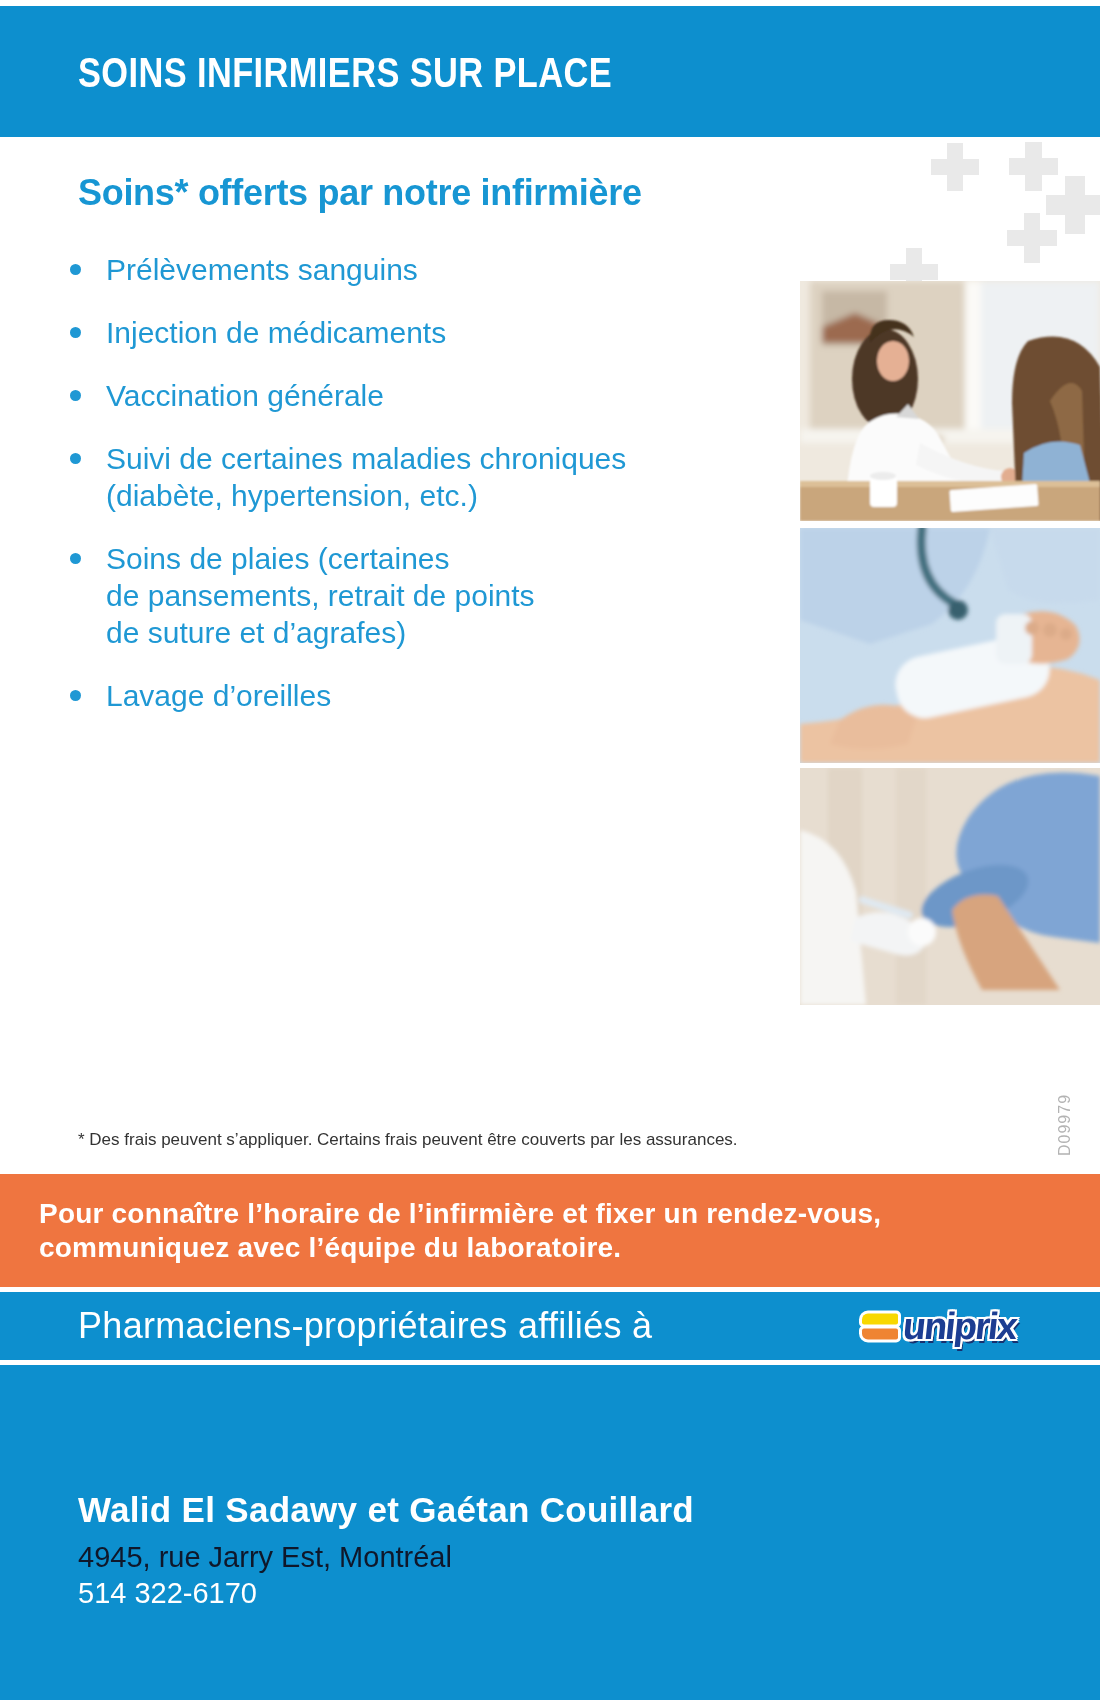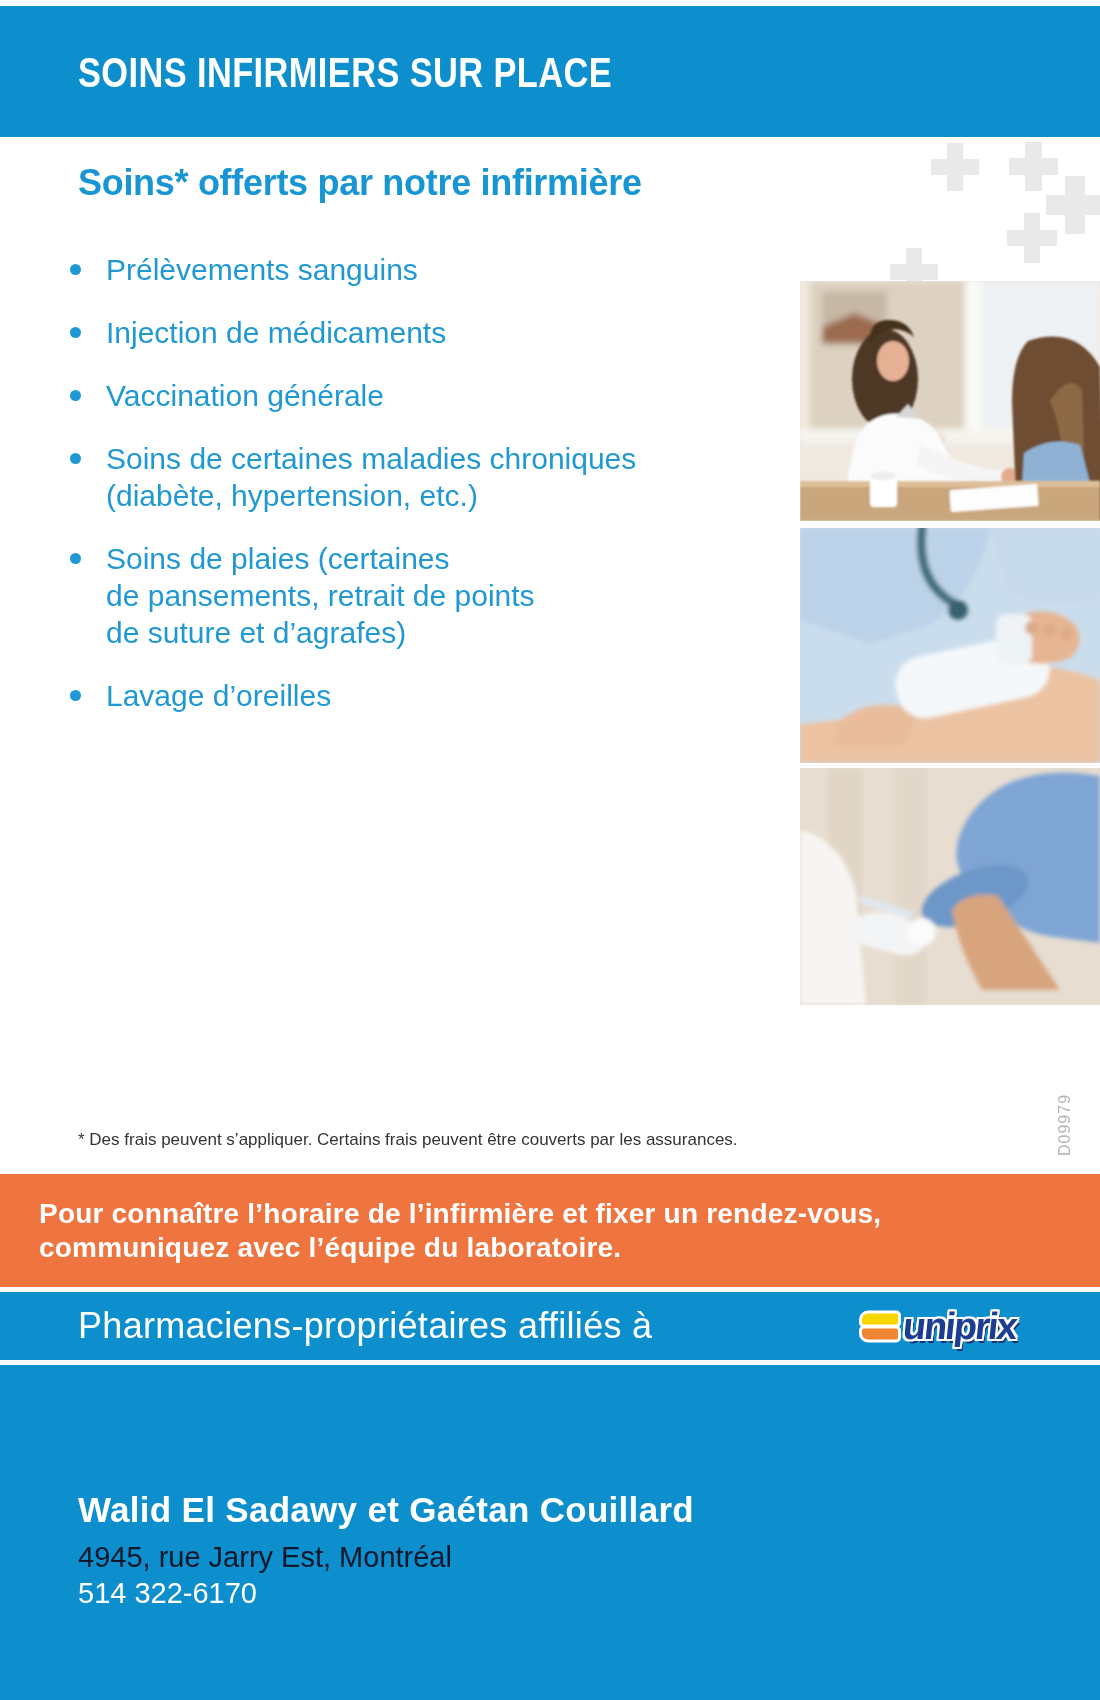--- a/index.html
+++ b/index.html
@@ -18,21 +18,21 @@
   .plus{position:absolute;z-index:1;}
   .plus .pv{position:absolute;left:33.3%;top:0;width:33.4%;height:100%;background:#e9e9e9;}
   .plus .ph{position:absolute;top:33.3%;left:0;width:100%;height:33.4%;background:#e9e9e9;}
   .c1{left:931px;top:137px;width:48px;height:48px;}
   .c2{left:1009px;top:136px;width:49px;height:49px;}
   .c3{left:1046px;top:170px;width:58px;height:58px;}
   .c4{left:1007px;top:207px;width:50px;height:50px;}
   .c5{left:890px;top:242px;width:48px;height:48px;}
   
   .services-heading{
-    position:absolute;left:78px;top:156px;color:#1796d3;font-size:36px;font-weight:bold;
+    position:absolute;left:78px;top:166px;color:#1796d3;font-size:36px;font-weight:bold;
     letter-spacing:-.3px;white-space:nowrap;
   }
   ul.services{
     position:absolute;left:68px;top:245px;width:660px;margin:0;padding:0;list-style:none;
     color:#1f98d4;font-size:30px;line-height:37px;z-index:2;
   }
   ul.services li{position:relative;padding-left:38px;margin-bottom:26px;}
   ul.services li::before{
     content:"";position:absolute;left:2px;top:13px;width:11px;height:11px;border-radius:50%;
     background:#1f98d4;
@@ -113,21 +113,21 @@
     <li>
       <span class="ln">Prélèvements sanguins</span>
     </li>
     <li>
       <span class="ln">Injection de médicaments</span>
     </li>
     <li>
       <span class="ln">Vaccination générale</span>
     </li>
     <li>
-      <span class="ln">Soins de certaines maladies chroniques</span>
+      <span class="ln">Suivi de certaines maladies chroniques</span>
       <span class="ln">(diabète, hypertension, etc.)</span>
     </li>
     <li>
       <span class="ln">Soins de plaies (certaines</span>
       <span class="ln">de pansements, retrait de points</span>
       <span class="ln">de suture et d’agrafes)</span>
     </li>
     <li>
       <span class="ln">Lavage d’oreilles</span>
     </li>

